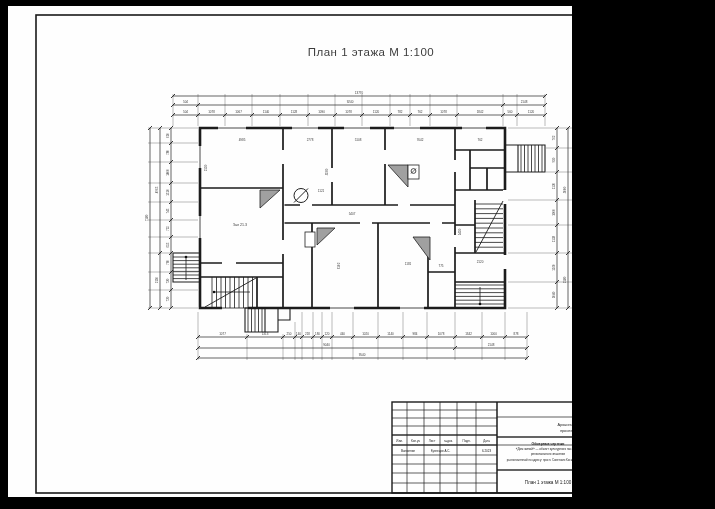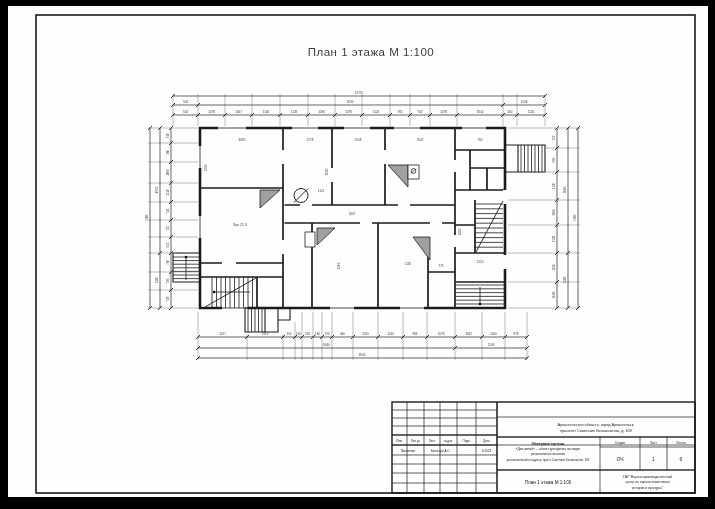--- a/index.html
+++ b/index.html
@@ -1,16 +1,16 @@
 <!DOCTYPE html>
 <html><head>
 <meta charset="utf-8">
 <style>
   html,body{margin:0;padding:0;background:#000;}
-  .stage{position:relative;width:715px;height:509px;background:#000;overflow:hidden;
+  .stage{position:relative;width:572px;height:509px;background:#000;overflow:hidden;
          font-family:"Liberation Sans", sans-serif;}
   svg text{font-family:"Liberation Sans", sans-serif;fill:#333;}
   .ttl{font-size:11.5px;fill:#3d3d3d;letter-spacing:.5px;}
   .dim{font-size:3px;fill:#3a3a3a;}
   .lab{font-size:3px;fill:#3a3a3a;}
   .room{font-size:3.6px;fill:#3a3a3a;}
   .tbh{font-size:3px;fill:#222;}
   .tbs{font-size:3.4px;fill:#222;}
   .tbm{font-size:3.8px;fill:#222;}
   .tbv{font-size:5px;fill:#222;}

